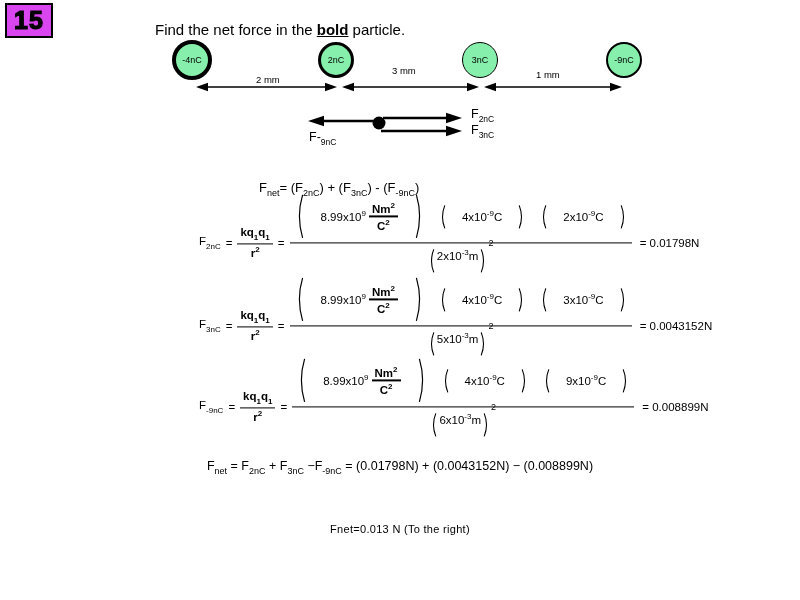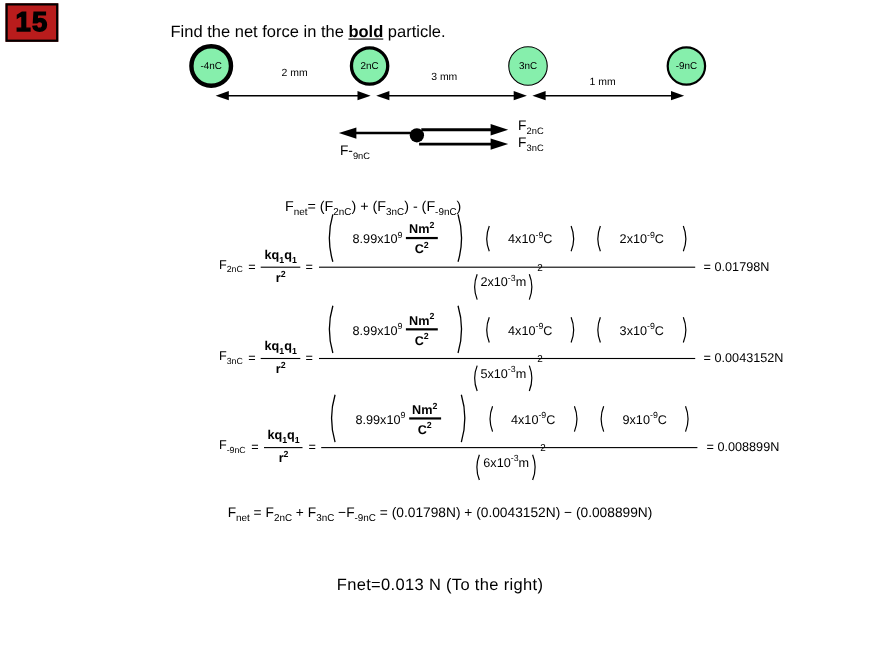--- a/index.html
+++ b/index.html
@@ -6,21 +6,21 @@
   html,body { width:800px; height:600px; }
   body {
     position:relative; background:#ffffff; color:#000;
     font-family:"Liberation Sans", sans-serif; overflow:hidden;
   }
   .abs { position:absolute; }
 
   
   #badge {
     left:5px; top:3px; width:48px; height:35px;
-    background:#b91c1c; border:2.5px solid #000;
+    background:#d946ef; border:2.5px solid #000;
     display:flex; align-items:center; justify-content:center;
   }
   #badge span {
     font-size:25px; font-weight:bold; letter-spacing:1px;
     -webkit-text-stroke:1.2px #000;
   }
 
   
   #title { left:155px; top:21px; font-size:15px; }
   #title b { text-decoration:underline; }
@@ -31,21 +31,21 @@
     display:flex; align-items:center; justify-content:center;
     font-size:9px; white-space:nowrap;
   }
   .c1 { left:172px; top:40px; width:40px; height:40px; border:4.5px solid #000; }
   .c2 { left:318px; top:42px; width:36px; height:36px; border:3px   solid #000; }
   .c3 { left:462px; top:42px; width:36px; height:36px; border:1.5px solid #000; }
   .c4 { left:606px; top:42px; width:36px; height:36px; border:2.5px solid #000; }
 
   
   .dist { position:absolute; font-size:9.5px; }
-  .d1 { left:256px; top:61px;text-align:center; }
+  .d1 { left:256px; top:74px;text-align:center; }
   .d2 { left:392px; top:65px; }
   .d3 { left:536px; top:69px; }
 
   
   .flabel { position:absolute; font-size:12.5px; white-space:nowrap; }
   .flabel sub { font-size:8.5px; }
   #fl2 { left:471px; top:107px; }
   #fl3 { left:471px; top:123px; }
   #fl9 { left:309px; top:130px; }
 
@@ -79,21 +79,21 @@
   svg.paren { display:block; }
 
   
   #finaleq {
     left:50%; top:459px; transform:translateX(-50%);
     font-size:12.5px; white-space:nowrap;
   }
   #finaleq sub { font-size:9px; }
 
   
-  #answer { left:50%; top:523px; transform:translateX(-50%); font-size:15px; letter-spacing:0.3px; }
+  #answer { left:50%; top:523px; transform:translateX(-50%); font-size:11px; letter-spacing:0.3px; }
 
   #overlay { left:0; top:0; pointer-events:none; }
 </style>
 </head>
 <body>
 
 <svg id="overlay" class="abs" width="800" height="600">
 
   <g stroke="#000" stroke-width="1.4" fill="#000">
     <line x1="200" y1="87" x2="333" y2="87"></line>

